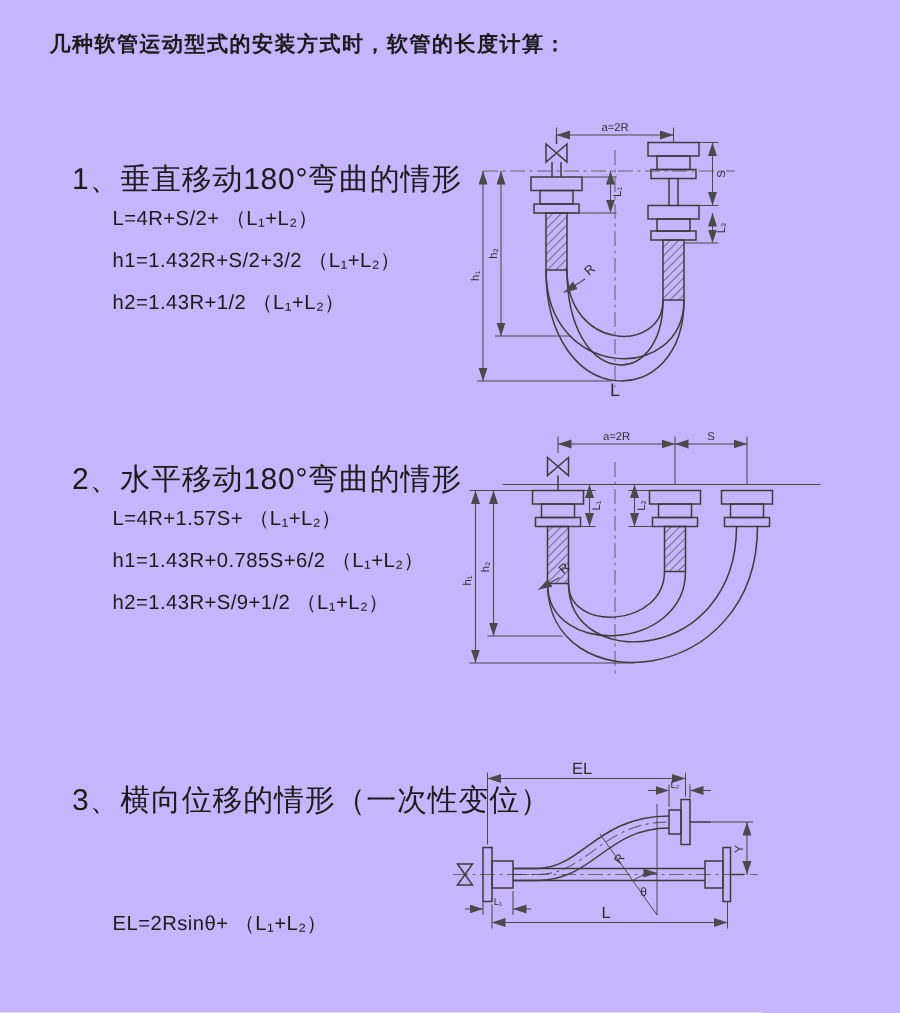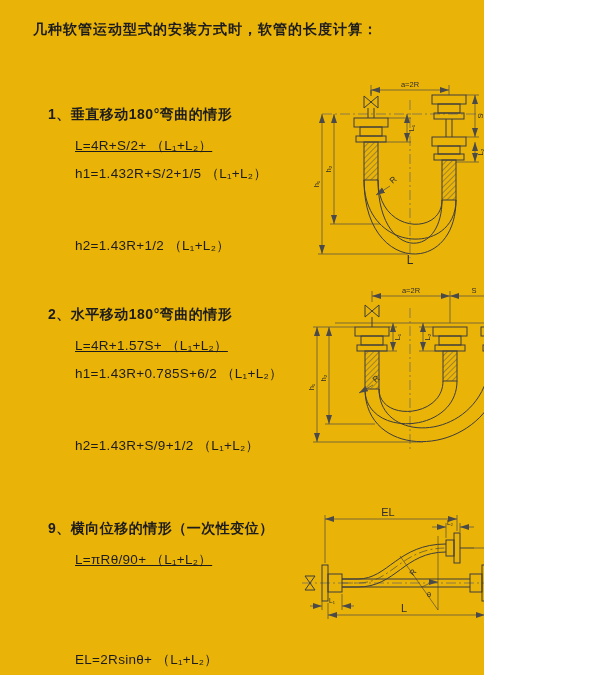--- a/index.html
+++ b/index.html
@@ -1,51 +1,50 @@
 <!DOCTYPE html>
 <html><head>
 <meta charset="utf-8">
 <style>
   html,body{margin:0;padding:0;background:#fff;}
-  .page{position:relative;width:484px;height:675px;background:#eab308;overflow:hidden;
+  .page{position:relative;width:600px;height:675px;background:#c4b5fd;overflow:hidden;
         font-family:"Liberation Sans",sans-serif;color:#1c1c1c;}
   .title{position:absolute;left:33px;top:21px;font-size:14px;font-weight:bold;letter-spacing:1px;}
   .sec{position:absolute;left:48px;width:270px;}
-  .sec .heading{position:absolute;left:0;top:0;font-size:14px;font-weight:bold;letter-spacing:0.5px;white-space:nowrap;}
+  .sec .heading{position:absolute;left:0;top:0;font-size:20px;font-weight:normal;letter-spacing:0.5px;white-space:nowrap;}
   .sec .formula{position:absolute;left:27px;font-size:13.5px;letter-spacing:0.3px;white-space:nowrap;}
   #sec1{top:106px;height:110px;} #sec2{top:306px;height:110px;} #sec3{top:520px;height:110px;}
-  .f0{top:31px;text-decoration:underline;} .f1{top:59px;} .f2{top:87px;margin-top:44px;}
+  .f0{top:31px;} .f1{top:59px;} .f2{top:87px;}
   svg.diagram{position:absolute;}
   #diag1{left:312px;top:74px;} #diag2{left:305px;top:284px;} #diag3{left:300px;top:508px;}
   svg text{font-family:"Liberation Sans",sans-serif;fill:#2e2e2e;}
 </style>
 </head>
 <body>
 
 <div class="page">
 
   <div class="title">几种软管运动型式的安装方式时，软管的长度计算：</div>
 
   <div class="sec" id="sec1">
     <div class="heading">1、垂直移动180°弯曲的情形</div>
     <div class="formula f0">L=4R+S/2+ （L₁+L₂）</div>
-    <div class="formula f1">h1=1.432R+S/2+1/5 （L₁+L₂）</div>
+    <div class="formula f1">h1=1.432R+S/2+3/2 （L₁+L₂）</div>
     <div class="formula f2">h2=1.43R+1/2 （L₁+L₂）</div>
   </div>
 
   <div class="sec" id="sec2">
     <div class="heading">2、水平移动180°弯曲的情形</div>
     <div class="formula f0">L=4R+1.57S+ （L₁+L₂）</div>
     <div class="formula f1">h1=1.43R+0.785S+6/2 （L₁+L₂）</div>
     <div class="formula f2">h2=1.43R+S/9+1/2 （L₁+L₂）</div>
   </div>
 
   <div class="sec" id="sec3">
-    <div class="heading">9、横向位移的情形（一次性变位）</div>
-    <div class="formula f0">L=πRθ/90+ （L₁+L₂）</div>
+    <div class="heading">3、横向位移的情形（一次性变位）</div>
     <div class="formula f2">EL=2Rsinθ+ （L₁+L₂）</div>
   </div>
 
   <svg id="diag1" class="diagram" width="286" height="192" viewBox="0 0 286 192">
     <defs>
       <marker id="ae1" markerUnits="userSpaceOnUse" markerWidth="10" markerHeight="8" refX="9" refY="3" orient="auto">
           <path d="M0,0 L9,3 L0,6 Z" fill="#4a4a4a"></path>
         </marker>
       <marker id="as1" markerUnits="userSpaceOnUse" markerWidth="10" markerHeight="8" refX="9" refY="3" orient="auto-start-reverse">
           <path d="M0,0 L9,3 L0,6 Z" fill="#4a4a4a"></path>

